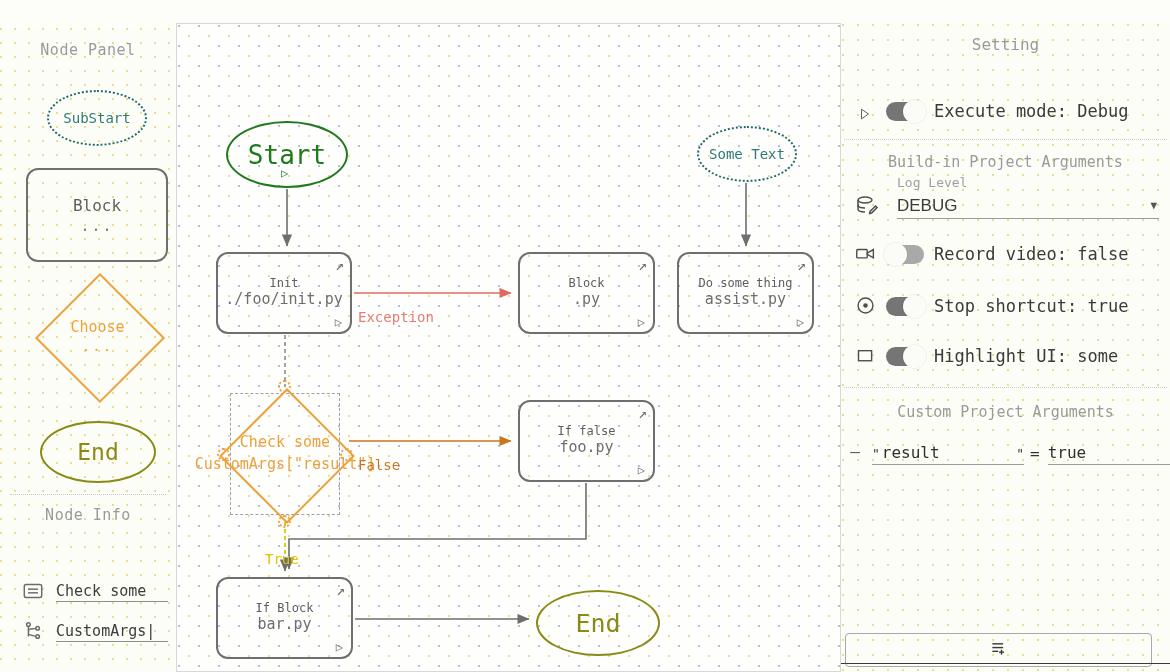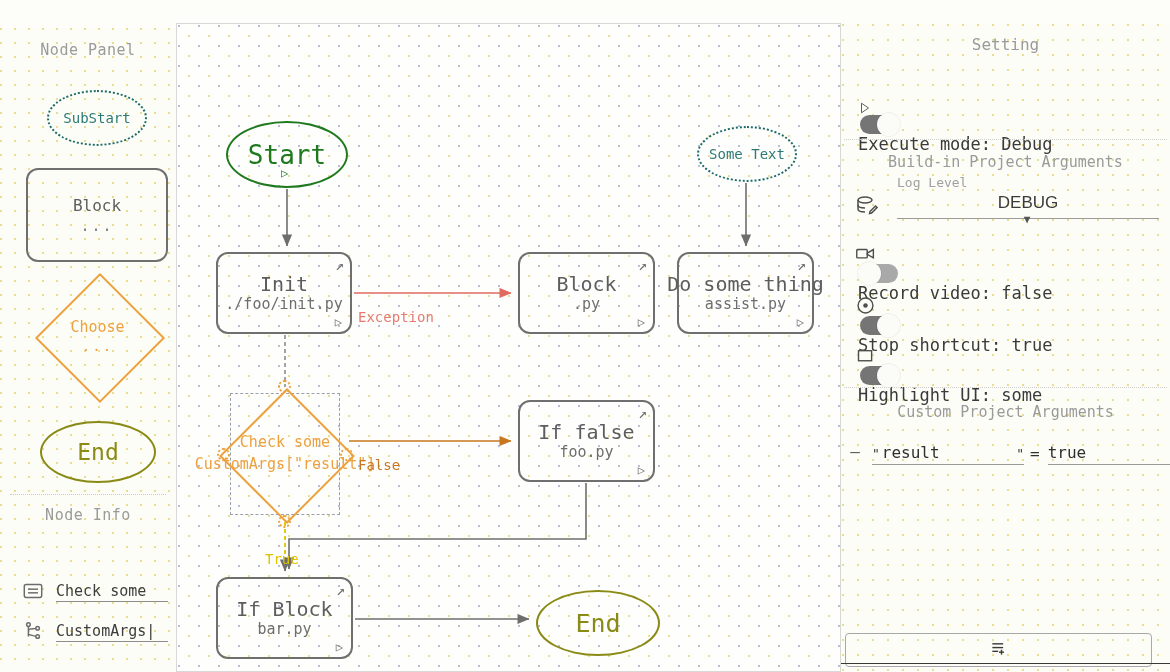--- a/index.html
+++ b/index.html
@@ -72,21 +72,21 @@
   }
   #canvas-inner{position:absolute;left:0;top:18px;width:665px;height:649px;}
   #edge-layer{position:absolute;left:0;top:0;width:665px;height:649px;}
 
   .node{position:absolute;box-sizing:border-box;}
   .node .expand{position:absolute;right:6px;top:4px;font-size:15px;color:#6e6e6e;line-height:1;}
   .node .run{position:absolute;right:8px;bottom:4px;font-size:12px;color:#6e6e6e;line-height:1;}
 
   .n-rect{border:2px solid #6f6f6f;border-radius:12px;background:transparent;
     display:flex;flex-direction:column;align-items:center;justify-content:center;}
-  .n-rect .t1{font-size:20px;color:#5d5d5d;line-height:1.15;white-space:nowrap;}
+  .n-rect .t1{font-size:12px;color:#5d5d5d;line-height:1.15;white-space:nowrap;}
   .n-rect .t2{font-size:15px;color:#6e6e6e;line-height:1.15;white-space:nowrap;}
 
   .n-ellipse{border-radius:50%;display:flex;align-items:center;justify-content:center;}
 
   #n-start{left:49px;top:79px;width:122px;height:67px;border:2px solid #1f7a1f;color:#1f7a1f;font-size:26px;}
   #n-start .run{color:#1f7a1f;right:auto;left:50%;margin-left:-6px;bottom:7px;}
   #n-end{left:359px;top:548px;width:124px;height:66px;border:2px solid #8a8a16;color:#8a8a16;font-size:25px;}
   #n-sometext{left:520px;top:84px;width:100px;height:56px;border:2px dotted #1b6b68;color:#2c7a76;font-size:14px;}
 
   #n-init{left:39px;top:210px;width:136px;height:82px;}
@@ -120,41 +120,41 @@
   
   #right-panel{position:absolute;left:841px;top:23px;width:329px;height:649px;box-sizing:border-box;
     background-color:#fdfdf7;
     background-image:radial-gradient(circle at 2px 2px, #e8dd92 1.1px, transparent 1.3px);
     background-size:15px 15px;}
   #setting-title{position:absolute;top:12px;left:0;width:329px;text-align:center;
     font-size:16px;color:#9a9a9a;}
   .rp-divider{position:absolute;left:3px;width:323px;height:0;border-top:1px dotted #cfcfcf;}
   .section-label{position:absolute;width:329px;text-align:center;font-size:15px;color:#9a9a9a;}
 
-  .set-row{position:absolute;left:11px;display:flex;align-items:flex-start;flex-direction:column;}
+  .set-row{position:absolute;left:11px;display:flex;align-items:flex-end;}
   .set-row .lead{width:26px;flex:0 0 auto;display:flex;align-items:center;justify-content:center;color:#4e4e4e;}
   .toggle{width:38px;height:19px;border-radius:10px;background:#757575;position:relative;flex:0 0 auto;margin:0 4px 0 8px;}
   .toggle.off{background:#a9a9a9;}
   .toggle .knob{position:absolute;top:-2px;width:23px;height:23px;border-radius:50%;
     background:#fbfbf7;box-shadow:0 0 0 1px rgba(0,0,0,.05);}
   .toggle.on .knob{right:-2px;}
   .toggle.off .knob{left:-2px;}
   .set-row .lbl{font-size:17px;color:#3a3a3a;margin-left:6px;white-space:nowrap;}
 
   #row-exec{top:78px;}
   #row-record{top:220px;}
   #row-stop{top:272px;}
   #row-highlight{top:322px;}
 
   #loglevel-block{position:absolute;left:11px;top:152px;width:307px;}
   #loglevel-block .sub-label{position:absolute;left:45px;top:0;font-size:13px;color:#a0a0a0;}
   #loglevel-block .db-ic{position:absolute;left:3px;top:18px;width:24px;height:24px;color:#4e4e4e;}
   #loglevel-block .sel{position:absolute;left:45px;top:18px;width:262px;height:26px;
     border-bottom:1px solid #9a9a9a;box-sizing:border-box;
-    display:flex;align-items:center;justify-content:space-between;flex-direction:column;}
+    display:flex;align-items:center;justify-content:space-between;}
   #loglevel-block .sel .v{font-size:17px;color:#3a3a3a;font-family:"Liberation Sans",sans-serif;}
   #loglevel-block .sel .caret{font-size:11px;color:#555;margin-right:2px;}
 
   #arg-row{position:absolute;left:5px;top:420px;width:318px;display:flex;align-items:flex-end;gap:8px;}
   #arg-row .minus{width:18px;flex:0 0 auto;color:#5a5a5a;font-size:16px;text-align:center;line-height:1;padding-bottom:5px;}
   #arg-row .keyfield{flex:0 0 auto;width:152px;border-bottom:1px solid #9a9a9a;
     display:flex;align-items:baseline;gap:2px;padding-bottom:2px;}
   #arg-row .q{font-size:13px;color:#3a3a3a;}
   #arg-row .k{font-size:16px;color:#2f2f2f;flex:1 1 auto;}
   #arg-row .eq{font-size:16px;color:#2f2f2f;margin-left:-2px;padding-bottom:2px;}

